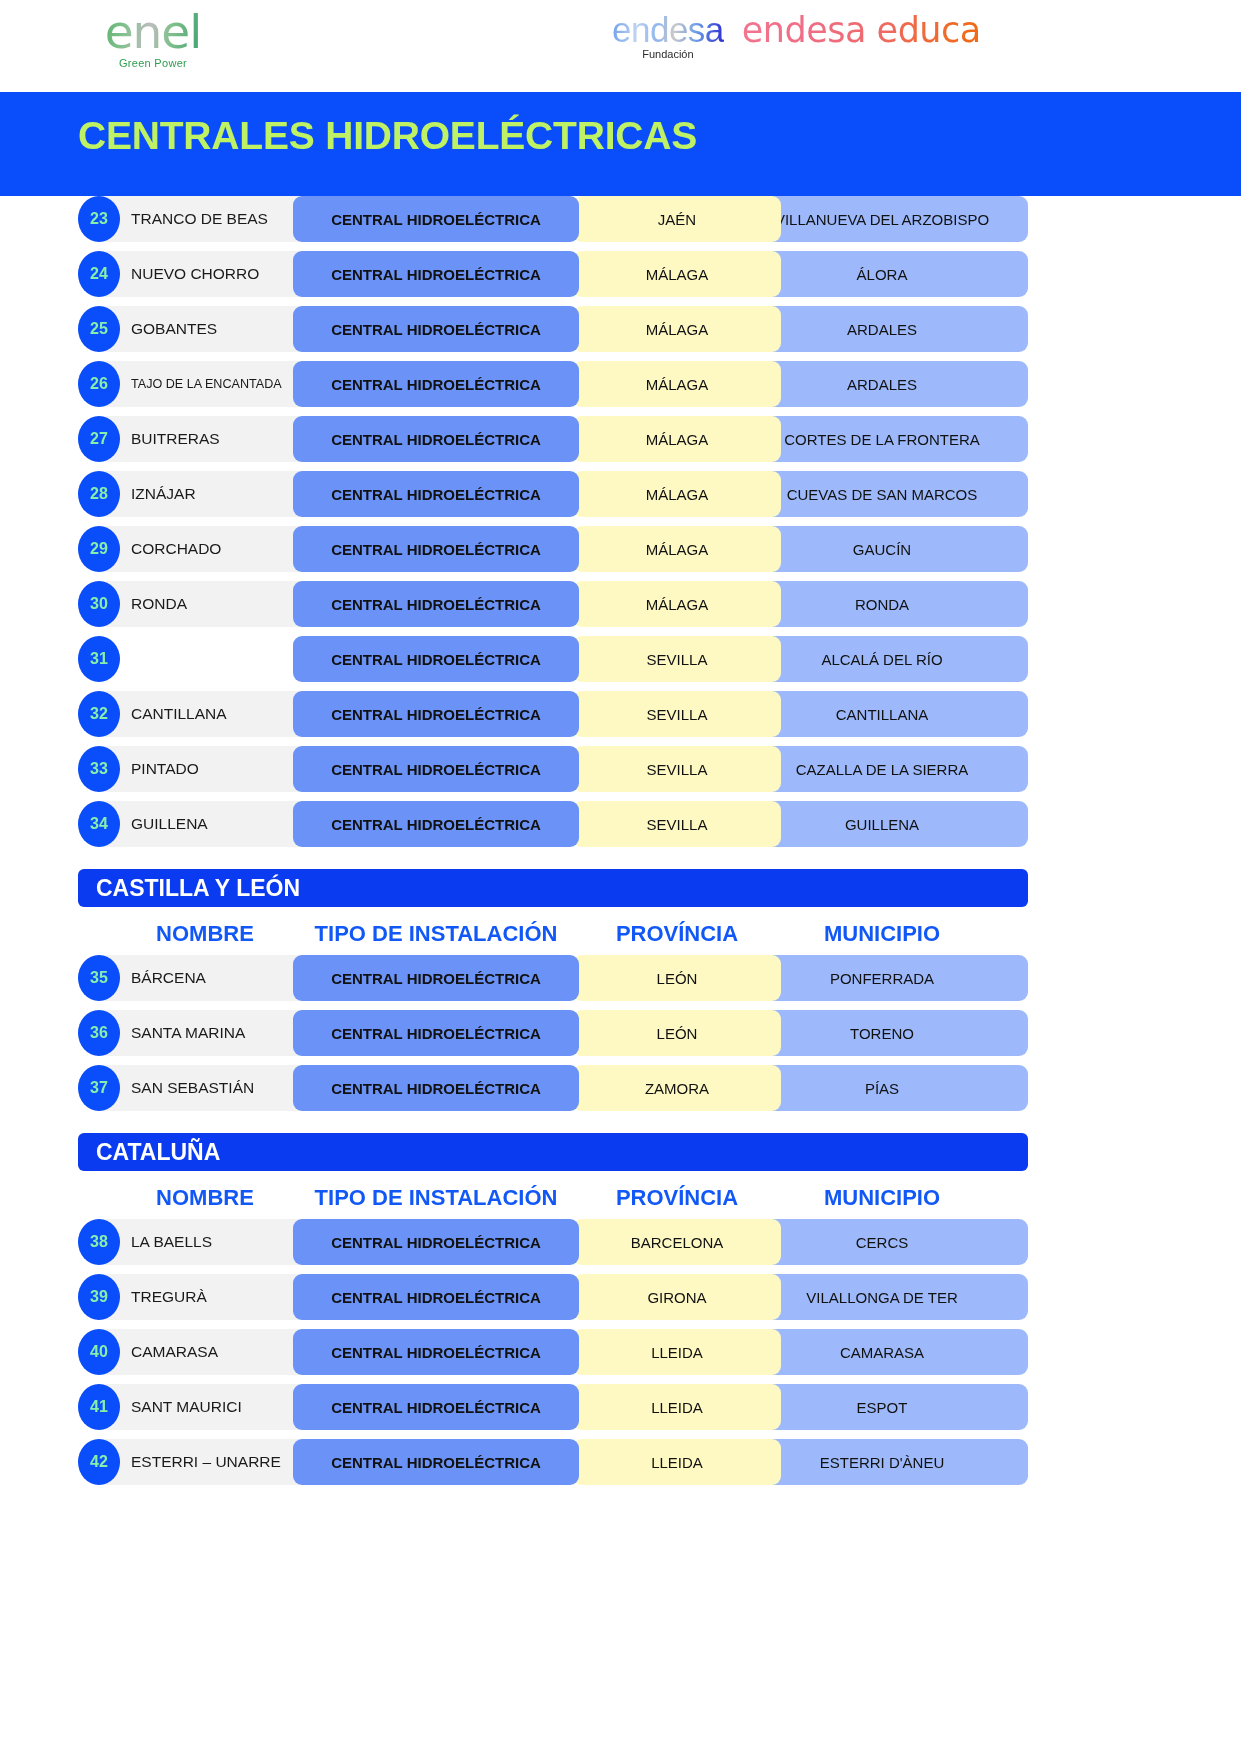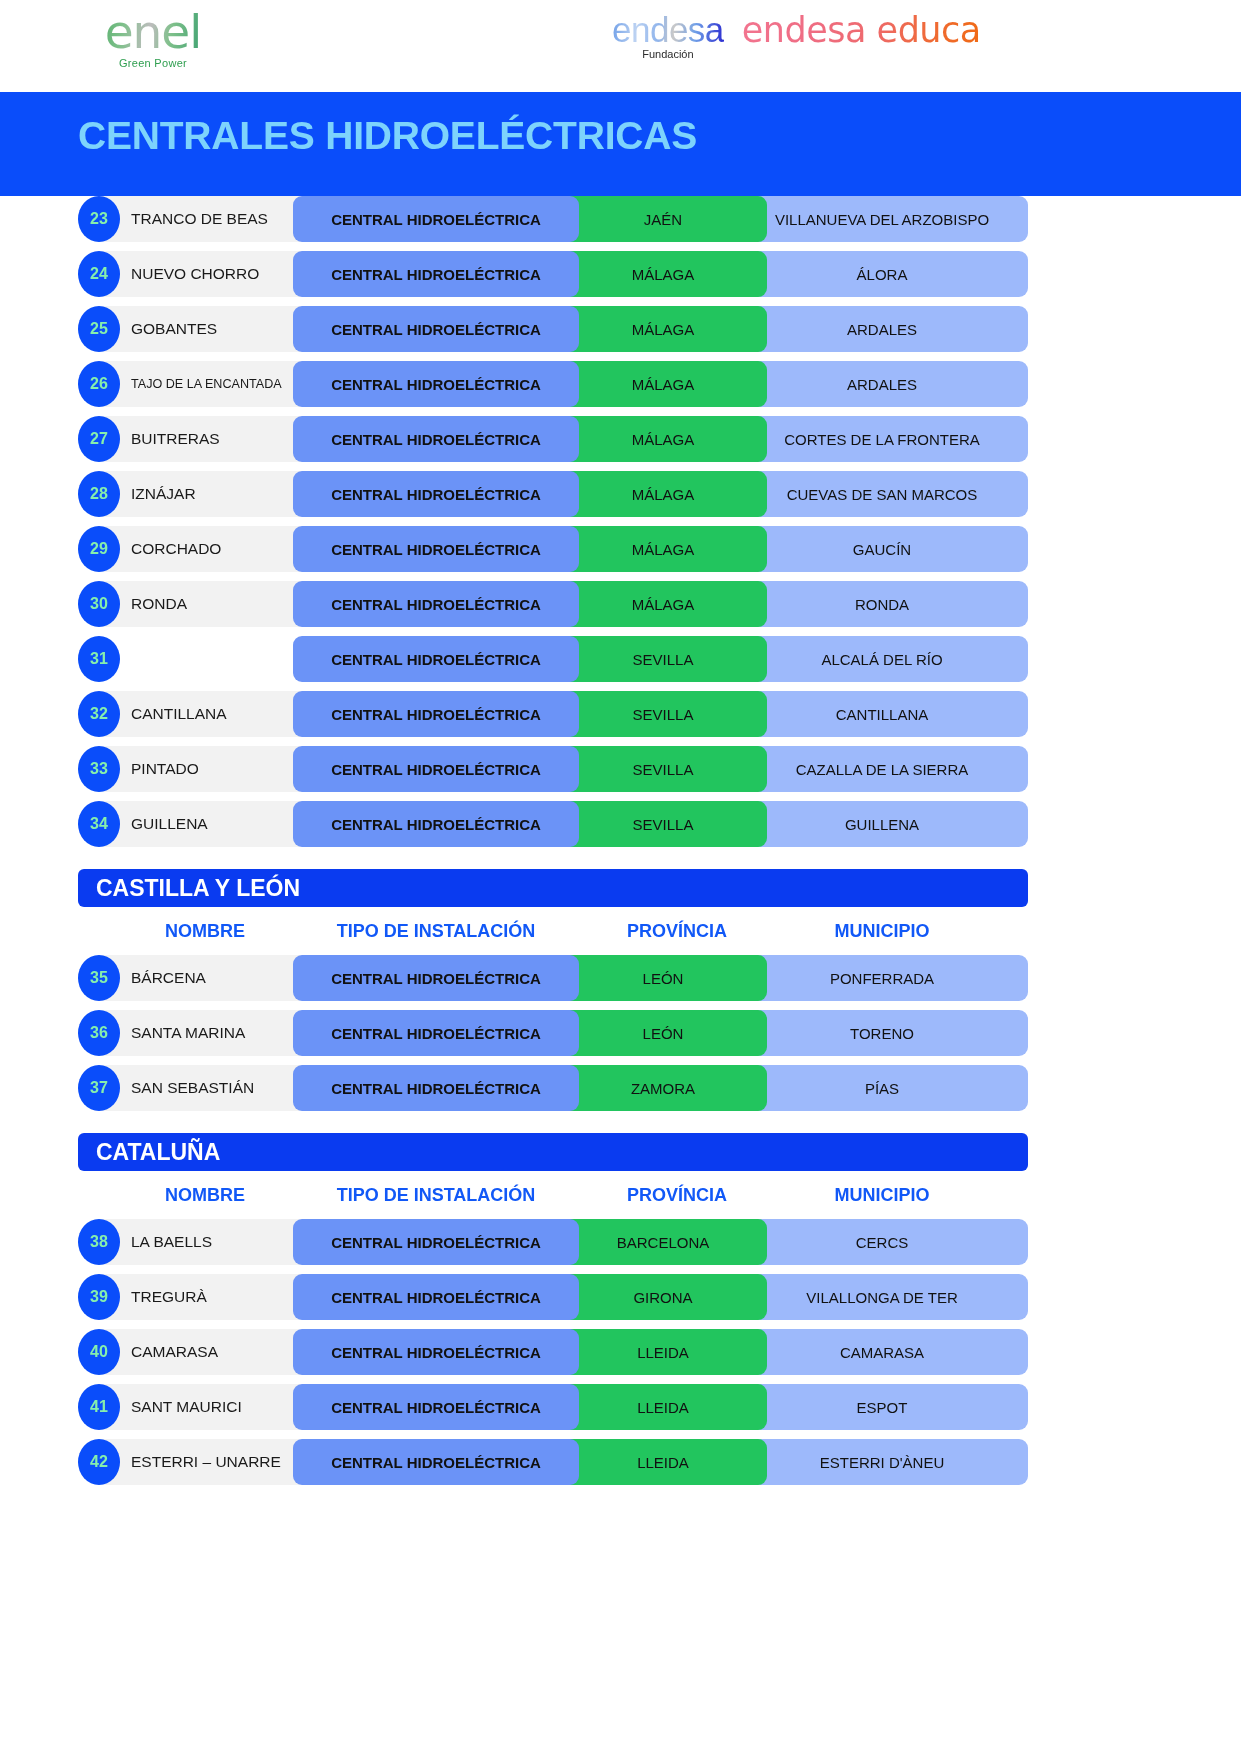--- a/index.html
+++ b/index.html
@@ -86,21 +86,21 @@
   
   .title-banner {
     position: relative;
     height: 104px;
     background: #0a4dfa;
   }
   .title-banner h1 {
     position: absolute;
     left: 78px;
     top: 22px;
-    color: #7dd3fc;
+    color: #bef264;
     font-size: 39px;
     font-weight: bold;
     letter-spacing: -0.2px;
   }
   .banner-notch {
     position: absolute;
     left: 828px;
     top: 104px;
     width: 0; height: 0;
     border-left: 27px solid transparent;
@@ -147,23 +147,23 @@
     width: 286px;
     background: #6b93f7;
     border-radius: 9px;
     justify-content: center;
     font-size: 15px;
     color: #111111;
     z-index: 2;
     font-weight: bold;
   }
   .c-prov {
-    left: 481px;
+    left: 495px;
     width: 208px;
-    background: #22c55e;
+    background: #fef9c3;
     border-radius: 9px;
     justify-content: center;
     font-size: 15px;
     color: #111111;
     z-index: 1;
   }
   .c-muni {
     left: 658px;
     width: 292px;
     background: #9db9fb;
@@ -192,21 +192,21 @@
 
   .col-head {
     position: relative;
     height: 38px;
     margin-bottom: 4px;
   }
   .col-head span {
     position: absolute;
     top: 8px;
     color: #1158f7;
-    font-size: 18px;
+    font-size: 22px;
     font-weight: bold;
     text-align: center;
   }
   .ch-nombre { left: 21px;  width: 212px; }
   .ch-tipo   { left: 215px; width: 286px; }
   .ch-prov   { left: 495px; width: 208px; }
   .ch-muni   { left: 658px; width: 292px; }
 </style>
 </head>
 <body>

